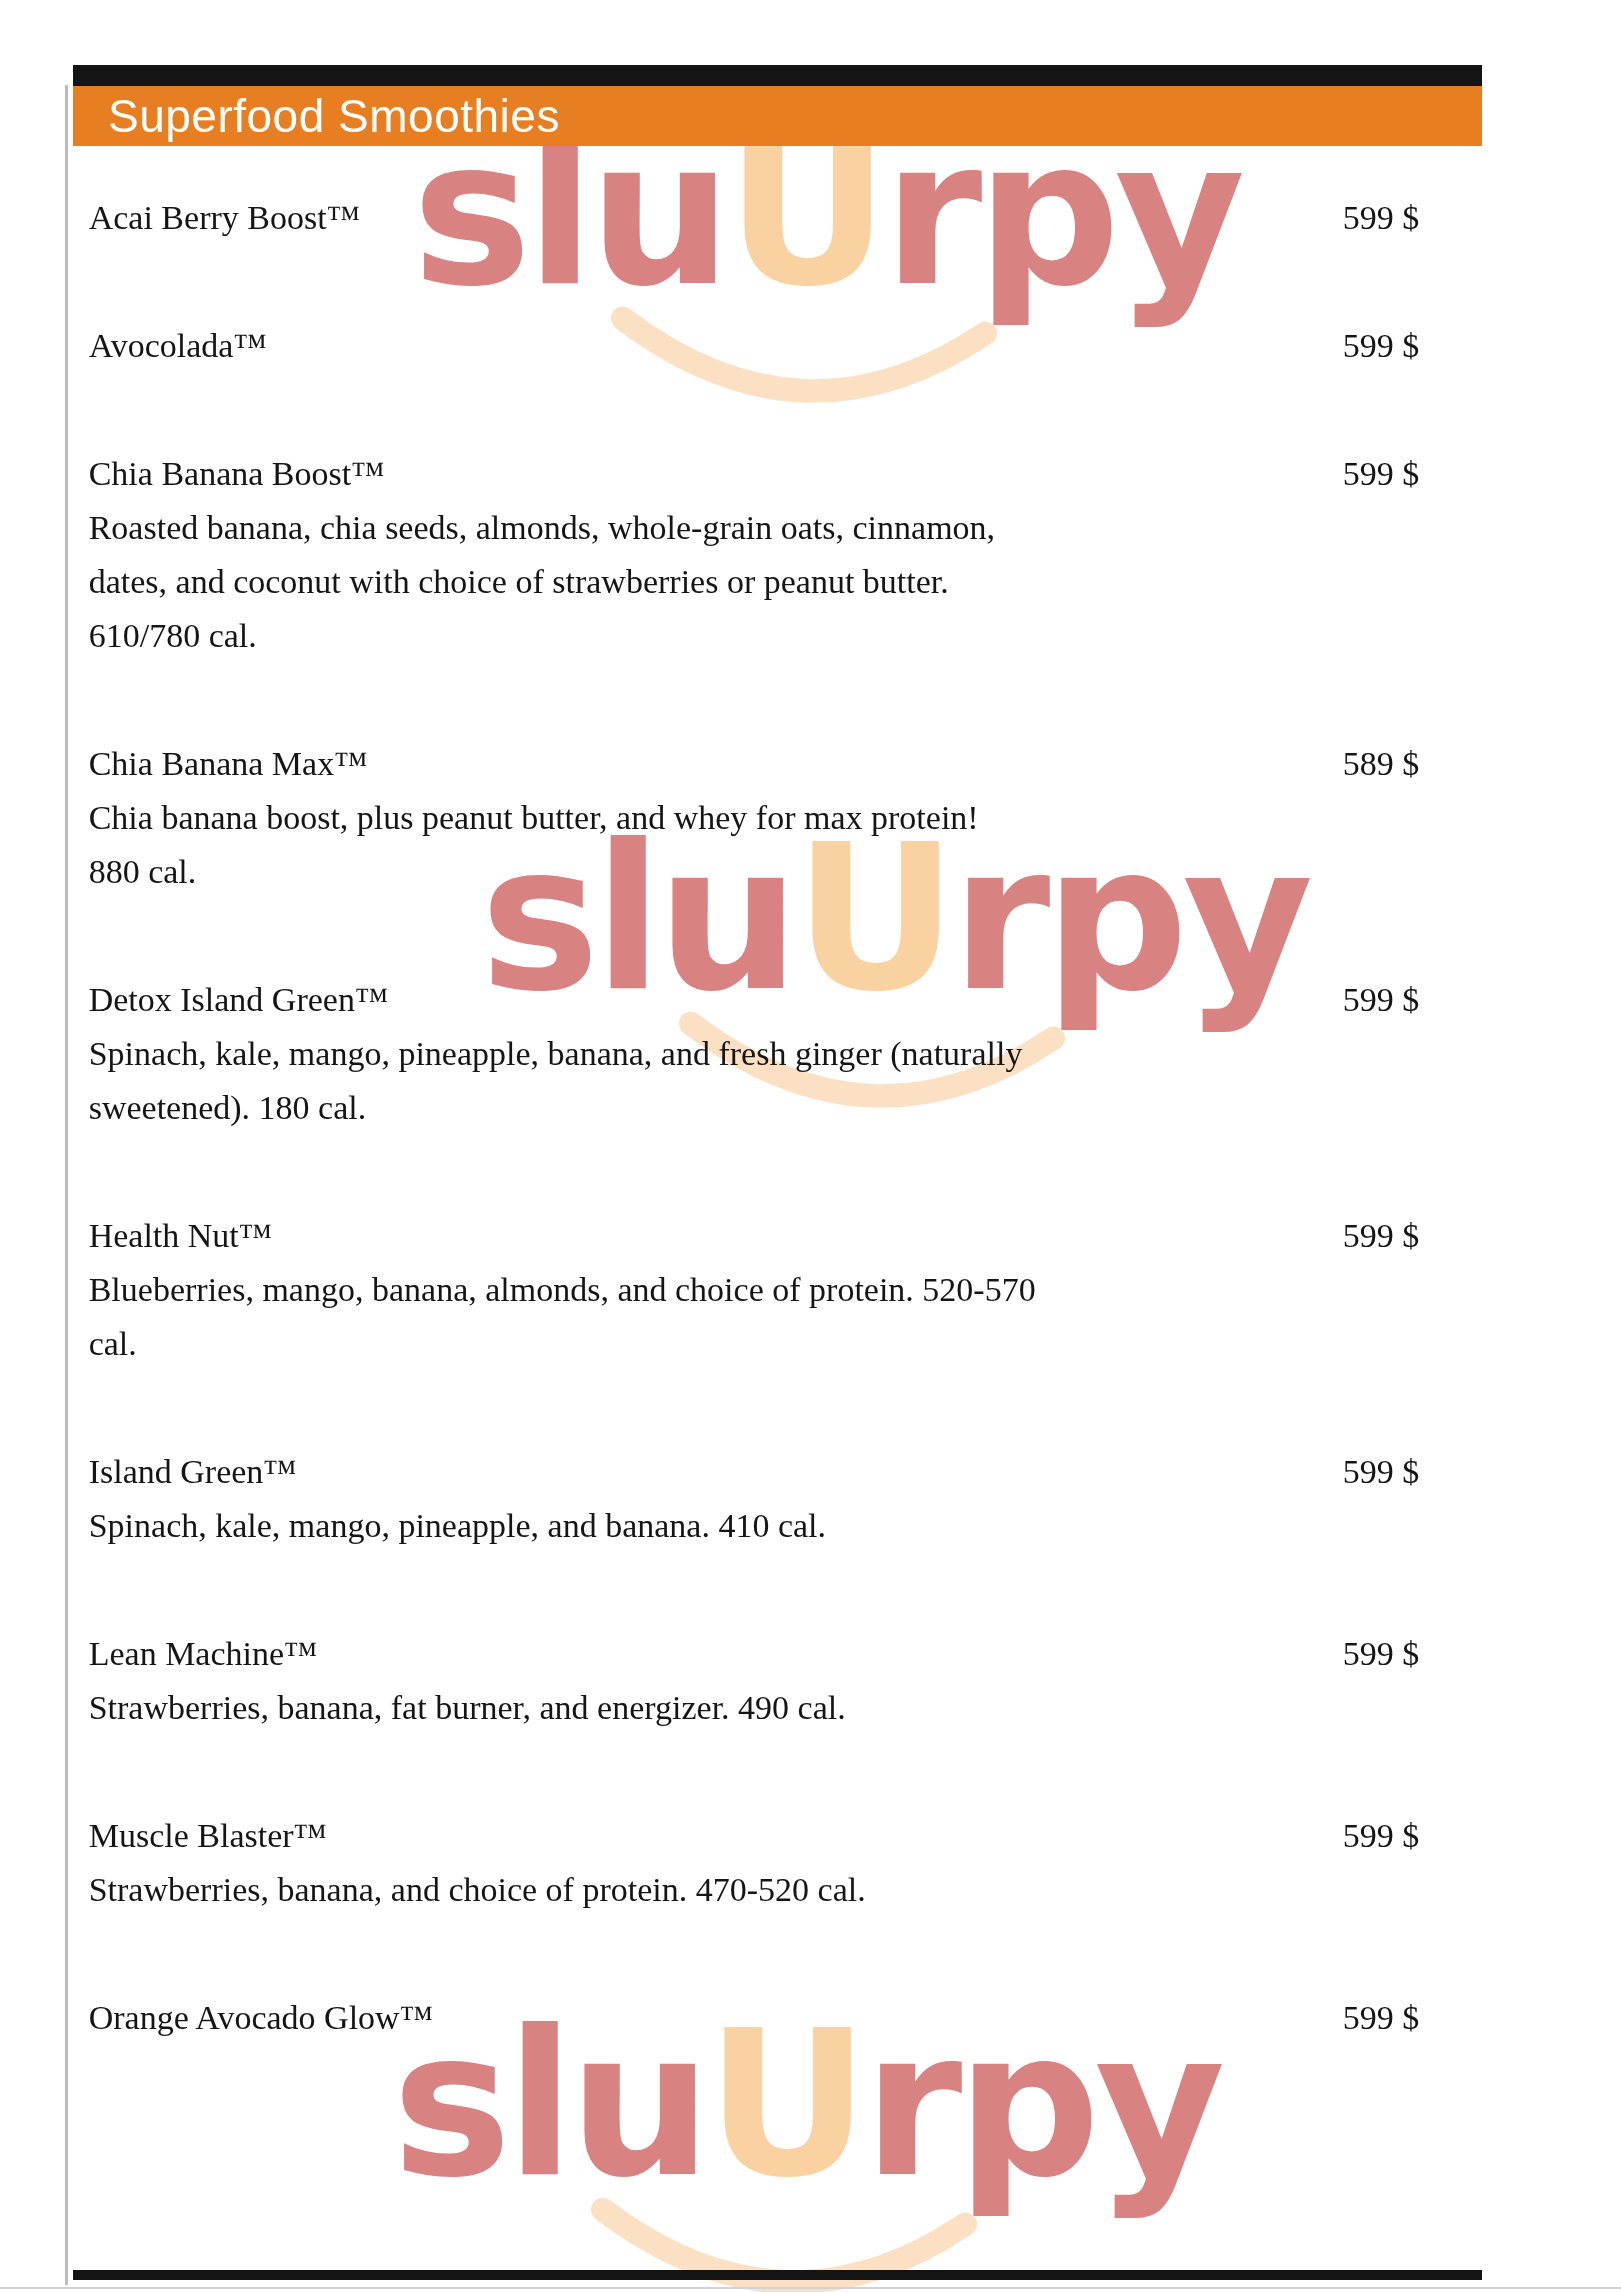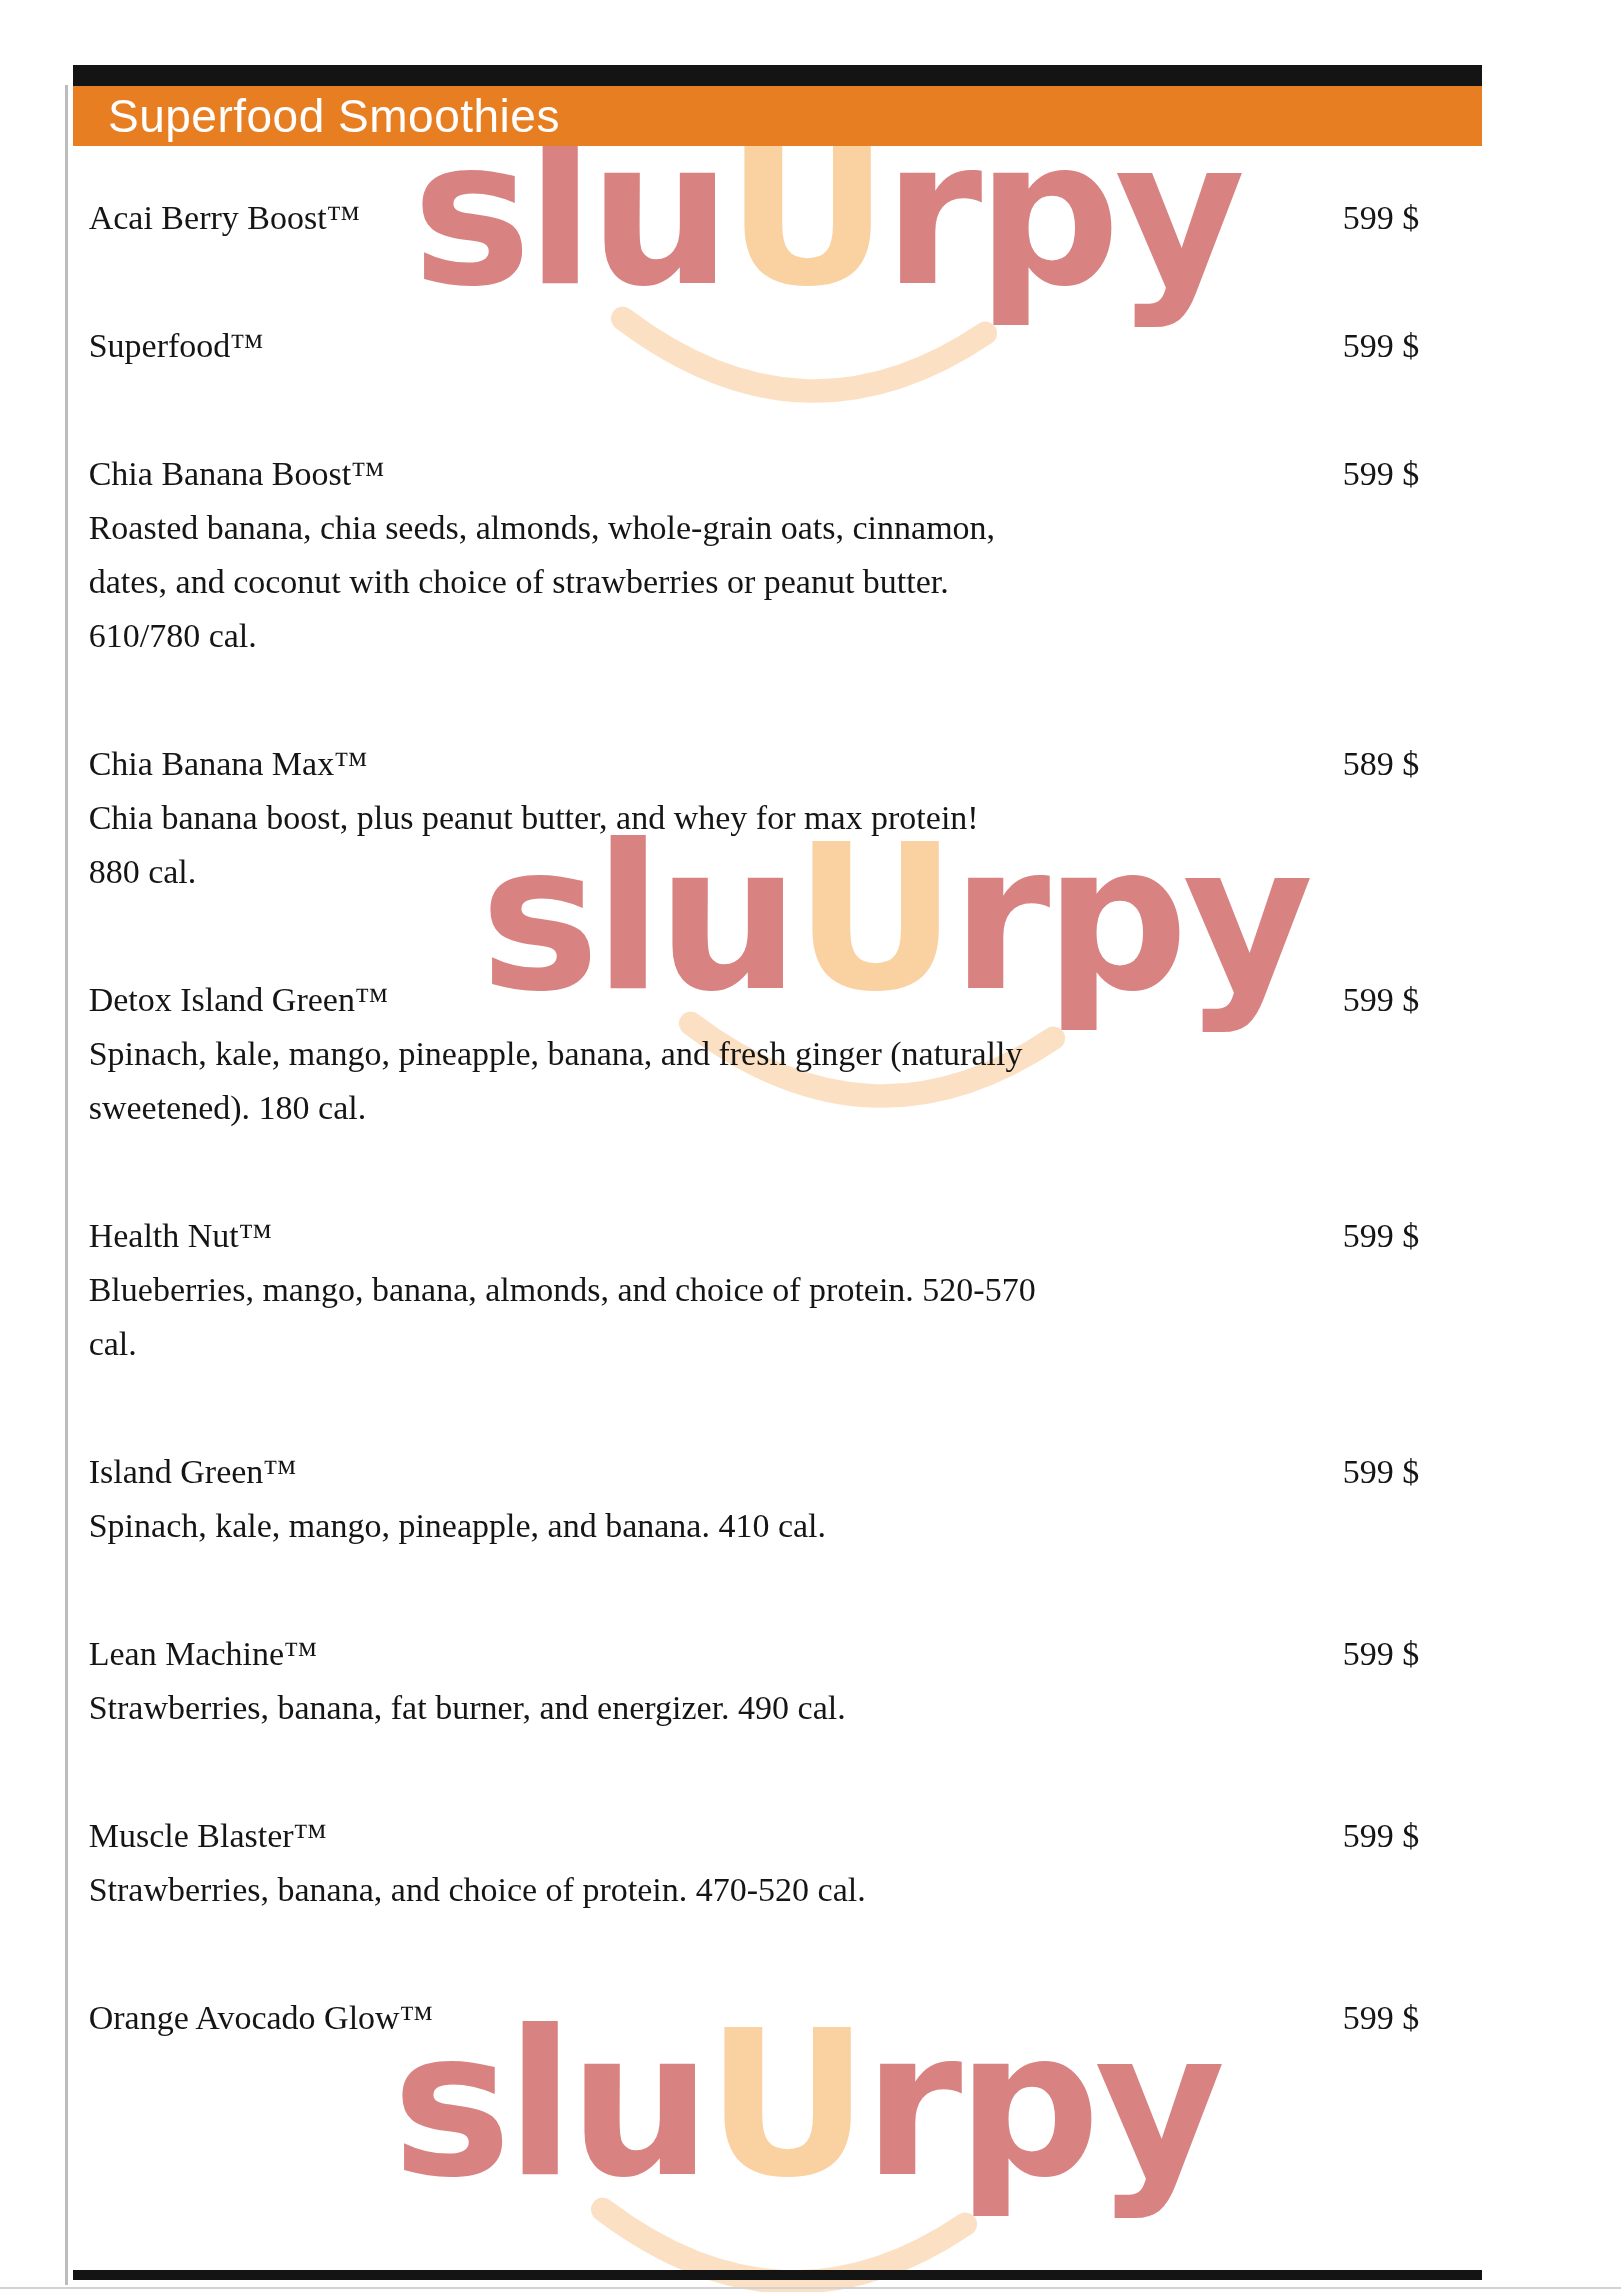--- a/index.html
+++ b/index.html
@@ -134,21 +134,21 @@
 
       <div class="item">
         <div class="item-row">
           <span class="item-name">Acai Berry Boost™</span>
           <span class="item-price">599 $</span>
         </div>
       </div>
 
       <div class="item">
         <div class="item-row">
-          <span class="item-name">Superfood™</span>
+          <span class="item-name">Avocolada™</span>
           <span class="item-price">599 $</span>
         </div>
       </div>
 
       <div class="item">
         <div class="item-row">
           <span class="item-name">Chia Banana Boost™</span>
           <span class="item-price">599 $</span>
         </div>
         <div class="item-desc">Roasted banana, chia seeds, almonds, whole-grain oats, cinnamon,

